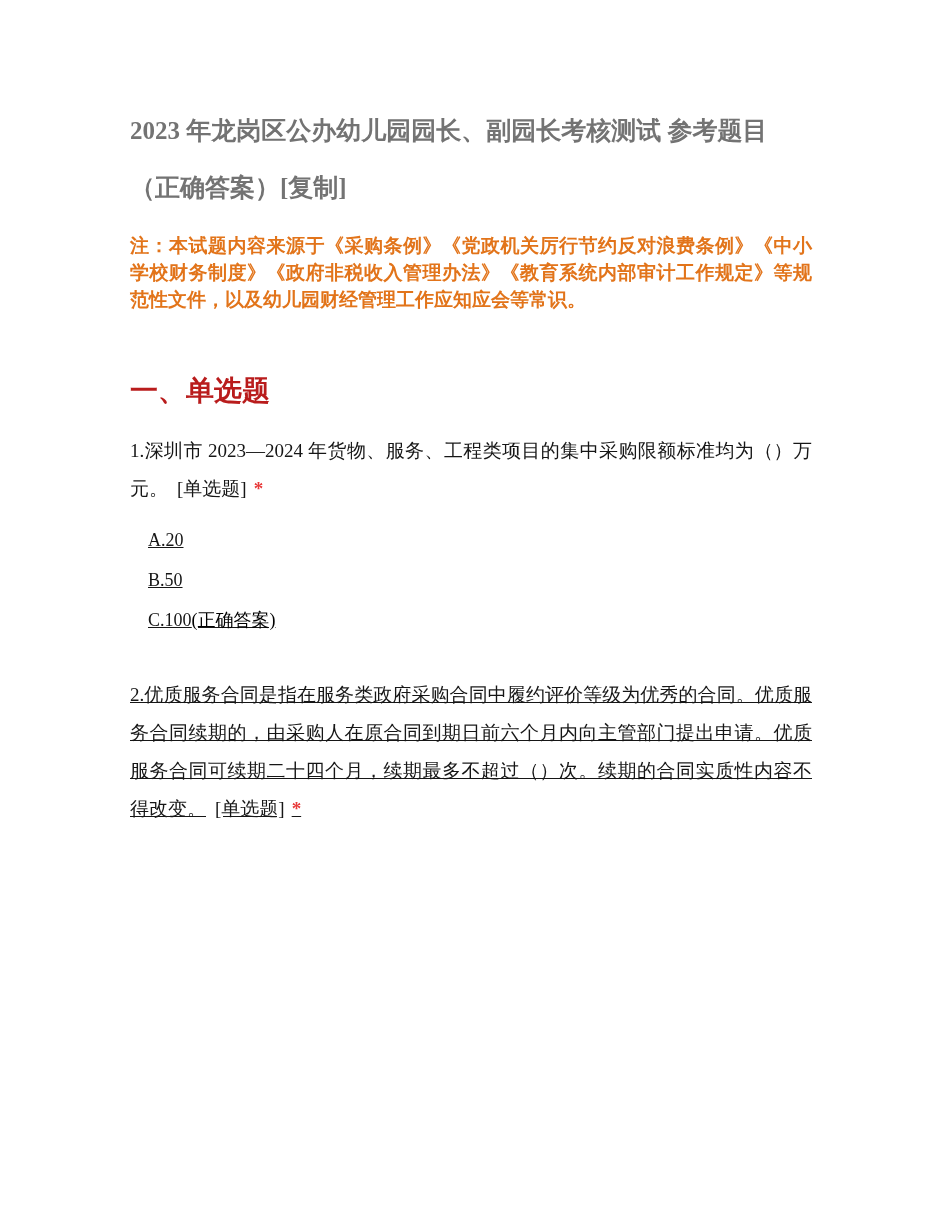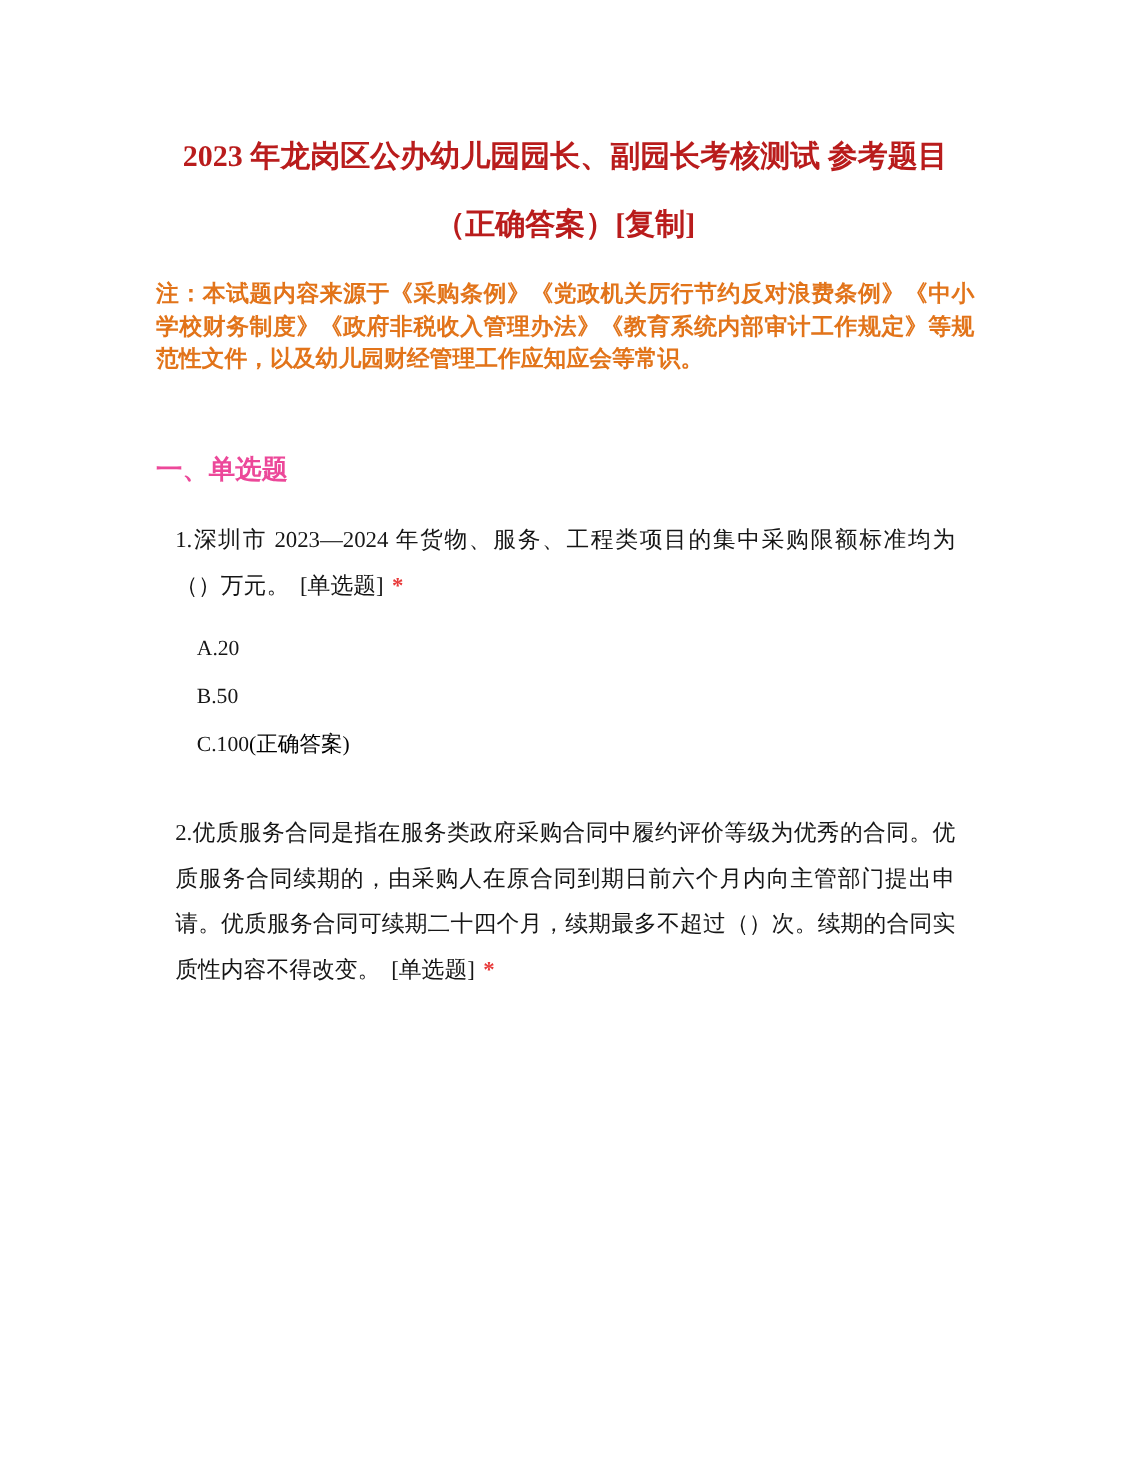--- a/index.html
+++ b/index.html
@@ -14,58 +14,57 @@
     height: 1230px;
     padding: 0 138px 0 130px;
     overflow: hidden;
     background: #ffffff;
   }
   .title {
     margin-top: 102px;
     font-size: 25px;
     line-height: 57px;
     font-weight: bold;
-    text-align: center;
-    color: #b91c1c;
+    color: #737373;
   }
   .note {
     margin-top: 16px;
     font-size: 19px;
     line-height: 27px;
     font-weight: bold;
     text-align: justify;
     color: #e2741a;
   }
   .section-header {
     margin-top: 63px;
-    font-size: 22px;
+    font-size: 28px;
     line-height: 30px;
     font-weight: bold;
-    color: #ec4899;
+    color: #b91c1c;
   }
-  .question { margin: 16px; }
+  .question { margin: 0; }
   .q-text {
     font-size: 19px;
     line-height: 38px;
     text-align: justify;
     color: #161616;
   }
   .q1 .q-text { margin-top: 26px; }
-  .q2 .q-text { margin-top: 36px; }
+  .q2 .q-text { margin-top: 36px; text-decoration: underline; }
   .q-tag { margin-left: 9px; }
   .q-star {
     color: #e83a3a;
     margin-left: 7px;
     font-weight: bold;
   }
   .options {
     padding-left: 18px;
     list-style: none;
   }
-  .q1 .options { margin-top: 12px; }
+  .q1 .options { margin-top: 12px; text-decoration: underline; }
   .q2 .options { margin-top: 7px; }
   .option {
     font-size: 18px;
     line-height: 40px;
     color: #161616;
   }
   .answer-flag { color: #000000; }
 </style>
 </head>
 <body>

